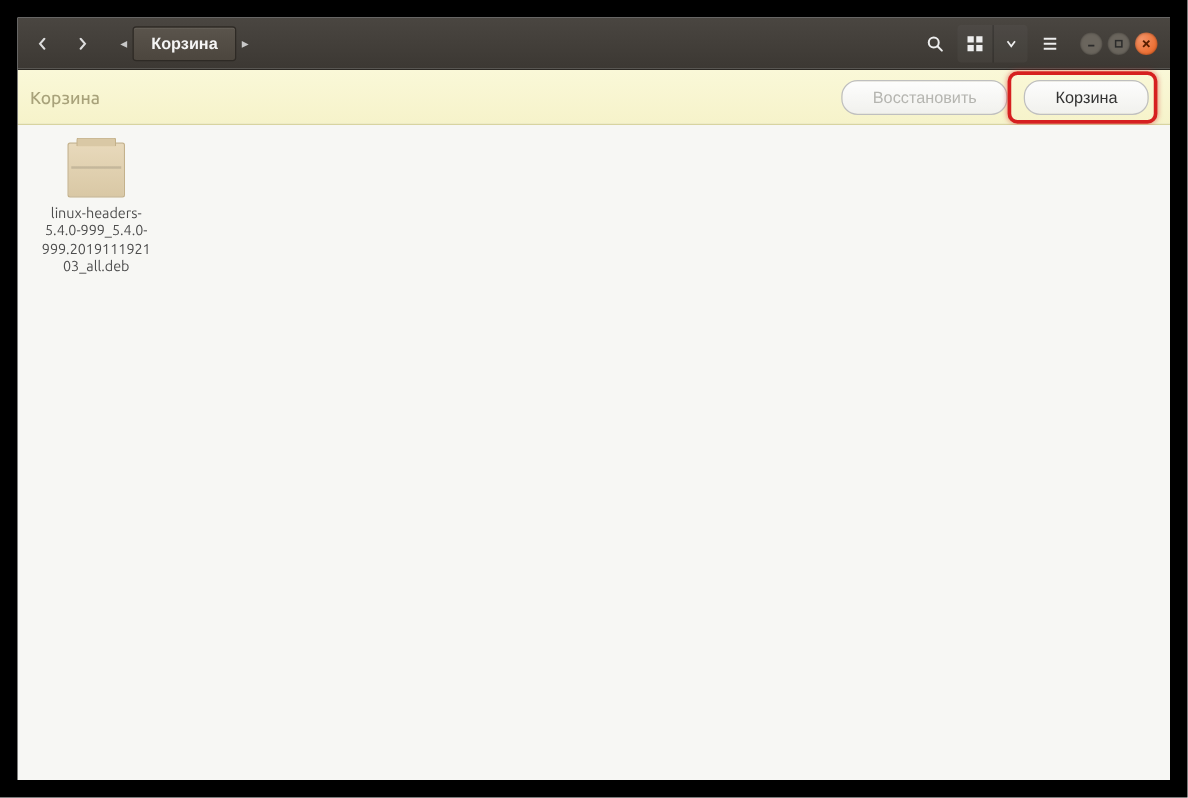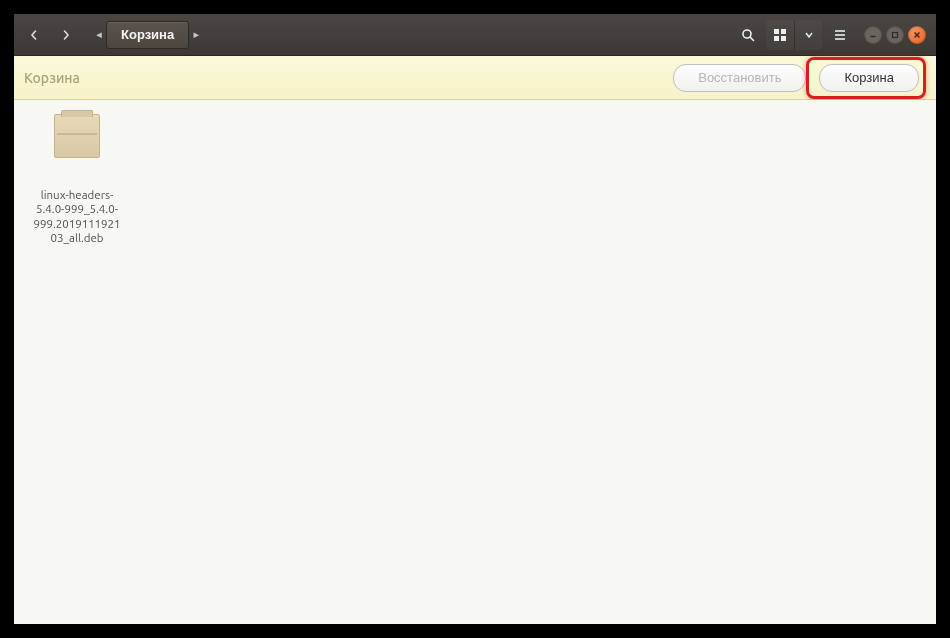--- a/index.html
+++ b/index.html
@@ -177,21 +177,20 @@
     background: #f7f7f4;
     position: relative;
     padding: 14px 18px;
   }
   .file-item {
     width: 90px;
     display: flex;
     flex-direction: column;
     align-items: center;
     cursor: pointer;
-    gap: 24px;
   }
   .file-icon-box {
     width: 46px;
     height: 44px;
     background: linear-gradient(to bottom,#e8d9bb,#d9c8a5);
     border: 1px solid #c4b18a;
     border-radius: 2px;
     position: relative;
     margin-bottom: 6px;
   }

